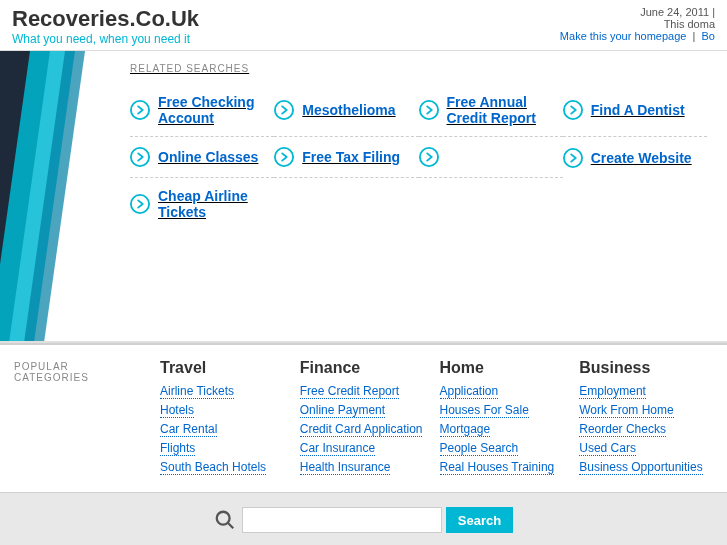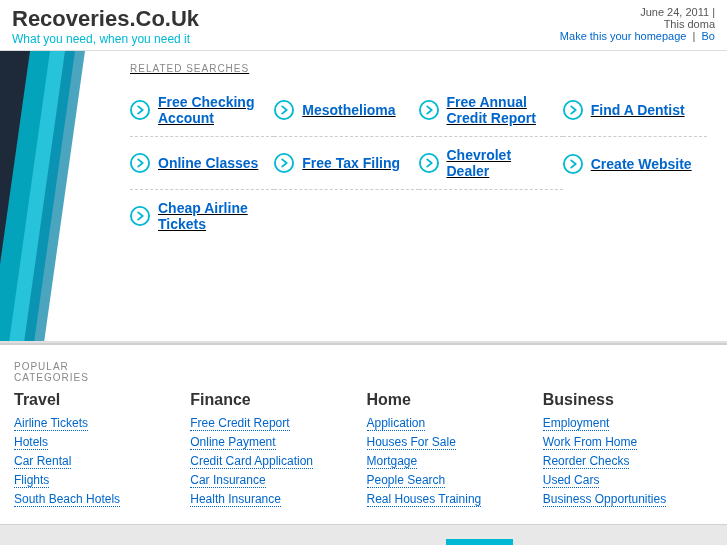--- a/index.html
+++ b/index.html
@@ -132,22 +132,21 @@
       font-size: 14px;
       font-weight: bold;
     }
 
     
     #popular-categories {
       background: #fff;
       border-top: 2px solid #d0d0d0;
       padding: 14px 18px 14px 14px;
       display: flex;
-      gap: 8px;
-      flex-direction: column;
+      gap: 16px;
     }
     .cat-label {
       font-size: 10px;
       color: #888;
       letter-spacing: 1px;
       text-transform: uppercase;
       width: 130px;
       flex-shrink: 0;
       padding-top: 2px;
     }
@@ -197,21 +196,21 @@
       height: 26px;
       border: 1px solid #ccc;
       padding: 2px 6px;
       font-size: 13px;
       outline: none;
     }
     #search-button {
       background: #00b8d4;
       color: #fff;
       border: none;
-      height: 38px;
+      height: 26px;
       padding: 0 12px;
       font-size: 13px;
       cursor: pointer;
       font-weight: bold;
     }
     .search-glass {
       width: 22px;
       height: 22px;
       margin-right: 2px;
       color: #666;
@@ -287,21 +286,20 @@
       <circle cx="11" cy="11" r="10" stroke="#00b8d4" stroke-width="2" fill="none"></circle>
       <path d="M9 7l5 4-5 4" stroke="#00b8d4" stroke-width="2" stroke-linecap="round" stroke-linejoin="round" fill="none"></path>
     </svg></span>
             <a href="#">Free Tax Filing</a>
           </div>
           <div class="search-link-item">
             <span class="search-link-arrow"><svg viewBox="0 0 22 22" fill="none">
       <circle cx="11" cy="11" r="10" stroke="#00b8d4" stroke-width="2" fill="none"></circle>
       <path d="M9 7l5 4-5 4" stroke="#00b8d4" stroke-width="2" stroke-linecap="round" stroke-linejoin="round" fill="none"></path>
     </svg></span>
-            <a href="#">Chevrolet Dealer</a>
           </div>
           <div class="search-link-item">
             <span class="search-link-arrow"><svg viewBox="0 0 22 22" fill="none">
       <circle cx="11" cy="11" r="10" stroke="#00b8d4" stroke-width="2" fill="none"></circle>
       <path d="M9 7l5 4-5 4" stroke="#00b8d4" stroke-width="2" stroke-linecap="round" stroke-linejoin="round" fill="none"></path>
     </svg></span>
             <a href="#">Create Website</a>
           </div>
           <div class="search-link-item">
             <span class="search-link-arrow"><svg viewBox="0 0 22 22" fill="none">

